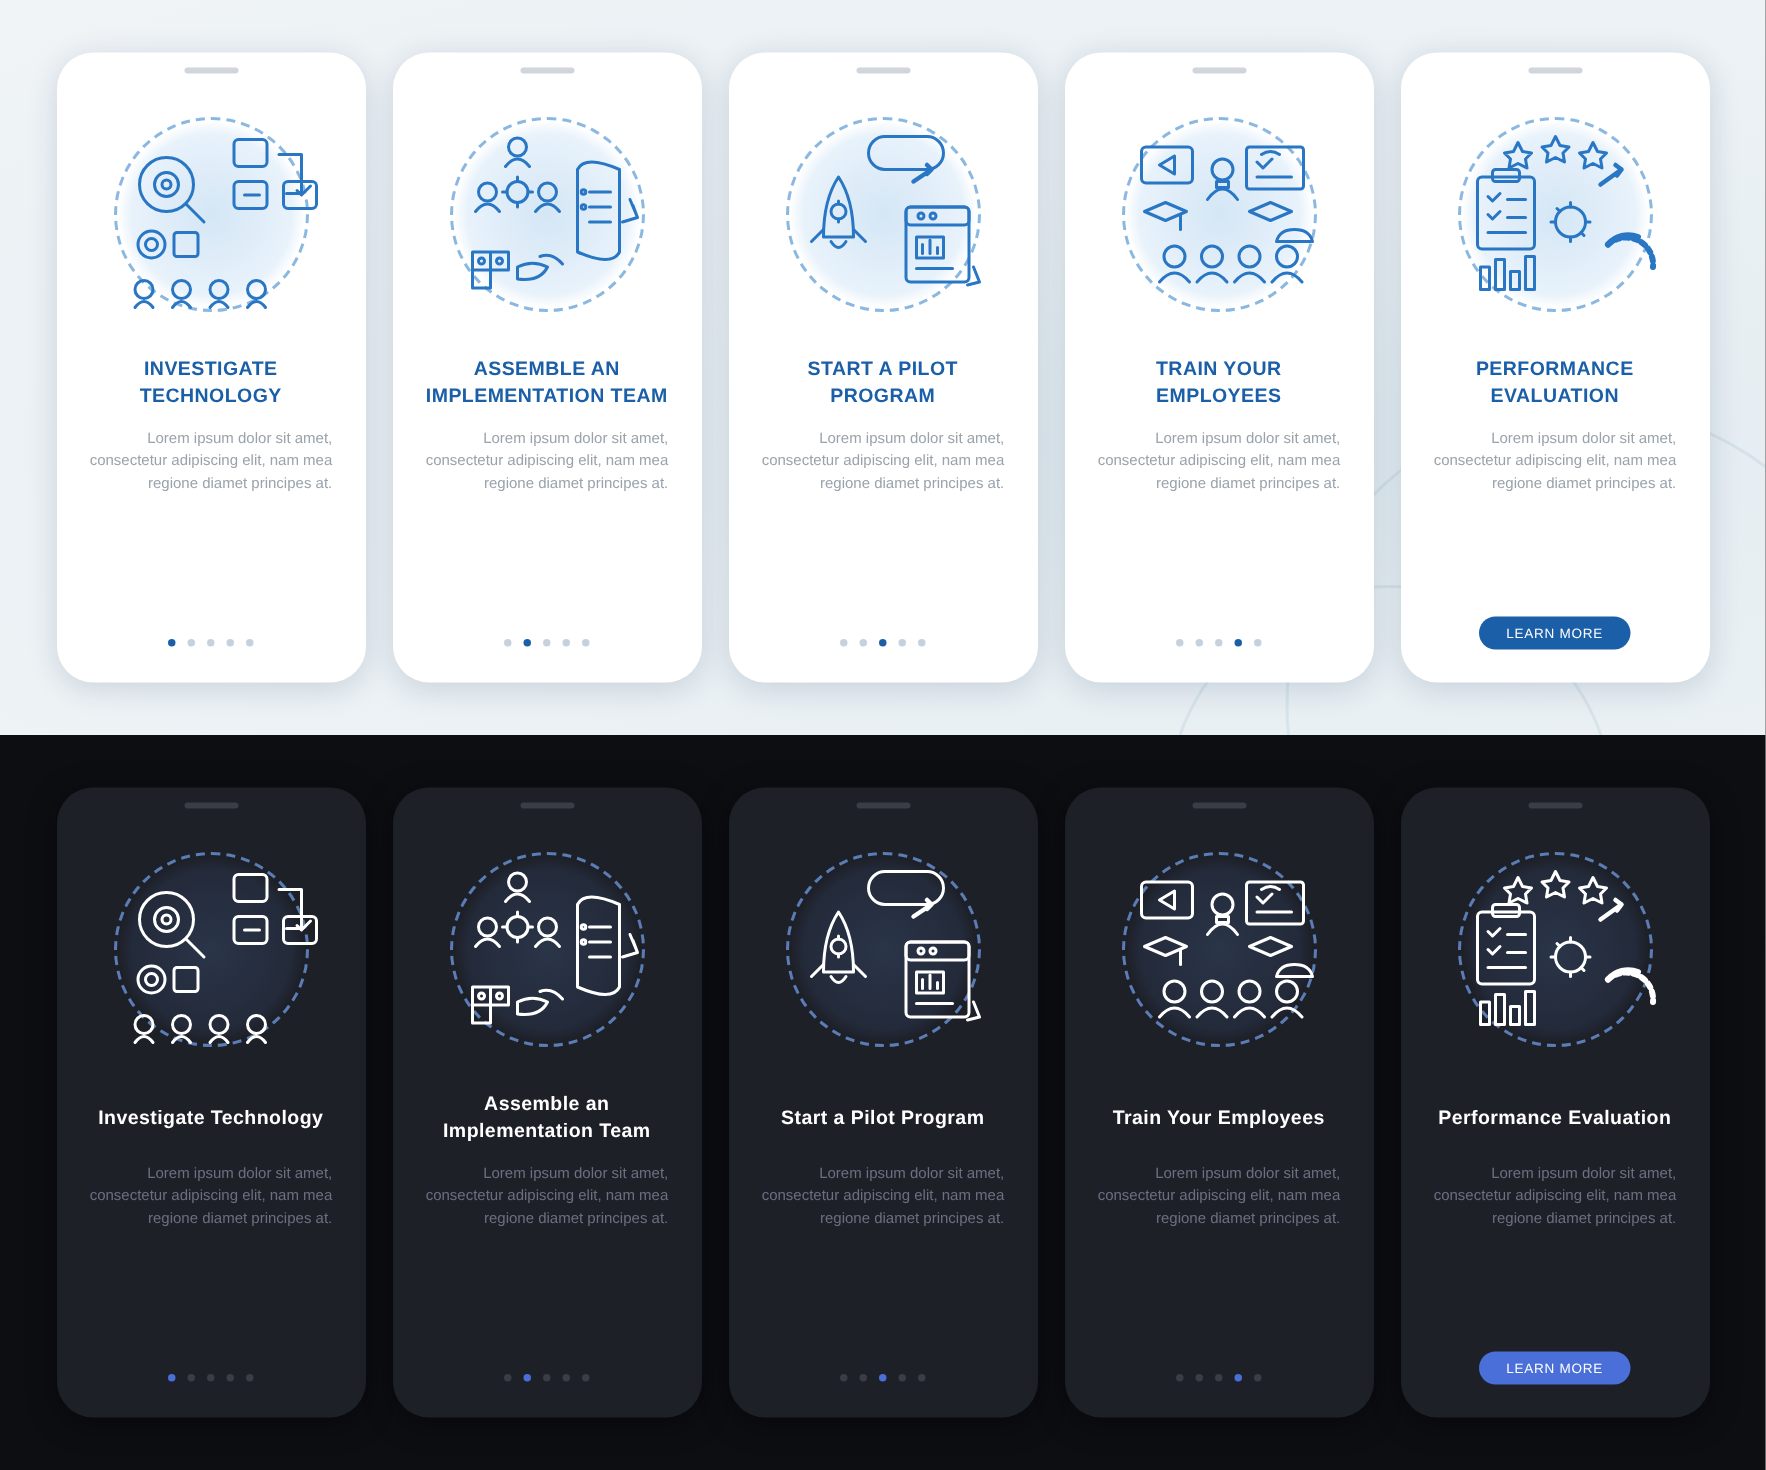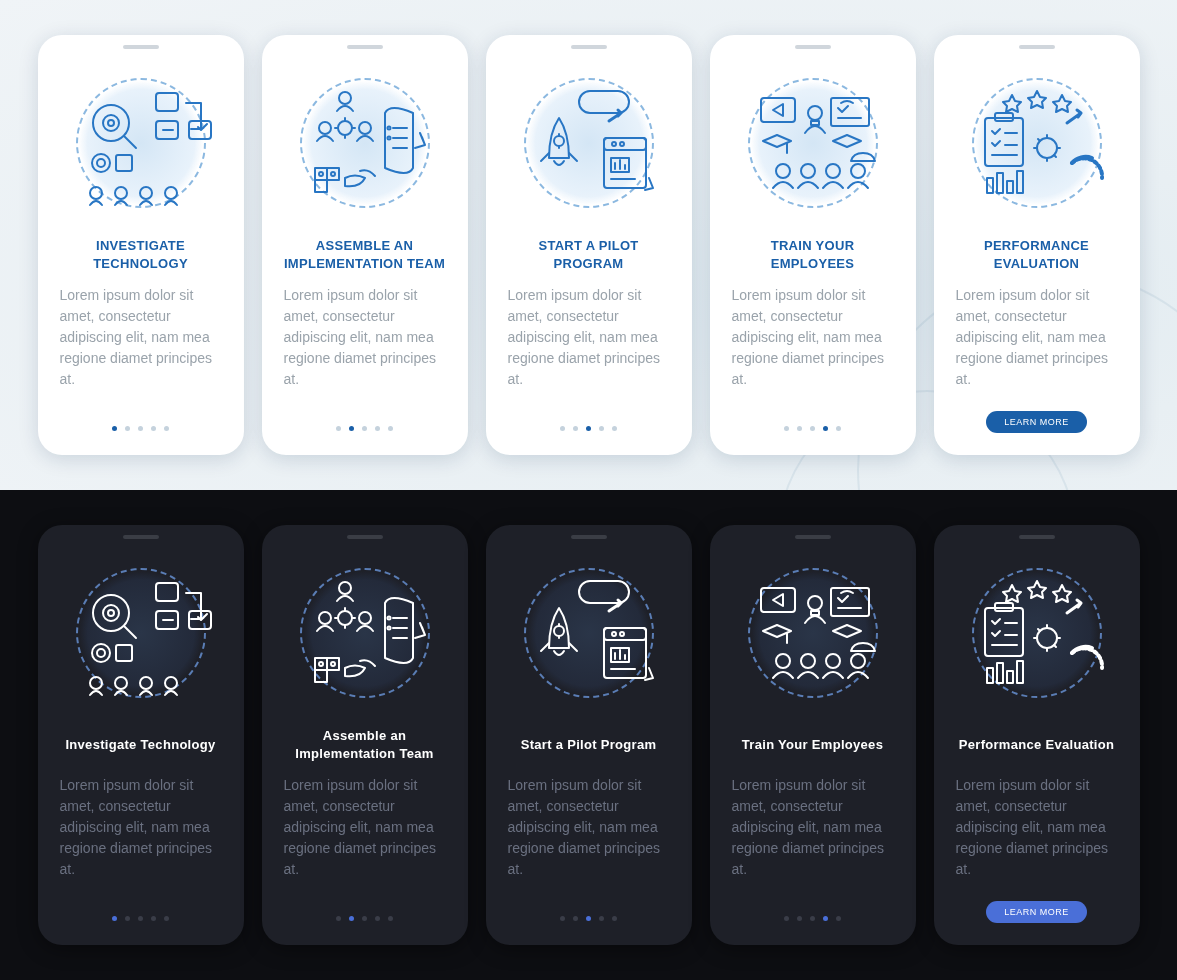--- a/index.html
+++ b/index.html
@@ -16,21 +16,21 @@
 .illus{width:160px;height:160px;position:relative;margin-bottom:14px}
 .circ{position:absolute;top:50%;left:50%;transform:translate(-50%,-50%);width:130px;height:130px;border-radius:50%;border:2px dashed}
 .light .circ{border-color:#8bb8e0;background:radial-gradient(circle,#d4e6f5 0%,#e8f2fb 60%,transparent 70%)}
 .dark .circ{border-color:#5a7db5;background:radial-gradient(circle,#2a3548 0%,#232a3a 60%,transparent 70%)}
 .ico{position:absolute;stroke-width:2;fill:none;stroke-linecap:round;stroke-linejoin:round}
 .light .ico{stroke:#2876c4}
 .dark .ico{stroke:#fff}
 .title{font-size:13px;font-weight:700;text-align:center;line-height:1.35;letter-spacing:.3px;margin-bottom:12px;min-height:36px;display:flex;align-items:center;justify-content:center}
 .light .title{color:#1a5fa8;text-transform:uppercase}
 .dark .title{color:#fff}
-.desc{font-size:14px;text-align:left;line-height:1.5;padding:0 4px}
+.desc{font-size:10px;text-align:right;line-height:1.5;padding:0 4px}
 .light .desc{color:#9aa3ab}
 .dark .desc{color:#6a7080}
 .dots{display:flex;gap:8px;margin-top:auto;margin-bottom:6px}
 .dot{width:5px;height:5px;border-radius:50%}
 .light .dot{background:#c5d2dd}
 .light .dot.active{background:#1a5fa8}
 .dark .dot{background:#3a3d48}
 .dark .dot.active{background:#4a6fd8}
 .btn{padding:6px 18px;border-radius:14px;font-size:9px;font-weight:400;letter-spacing:.5px;border:none;cursor:pointer;margin-top:auto;margin-bottom:4px}
 .light .btn{background:#1a5fa8;color:#fff}

